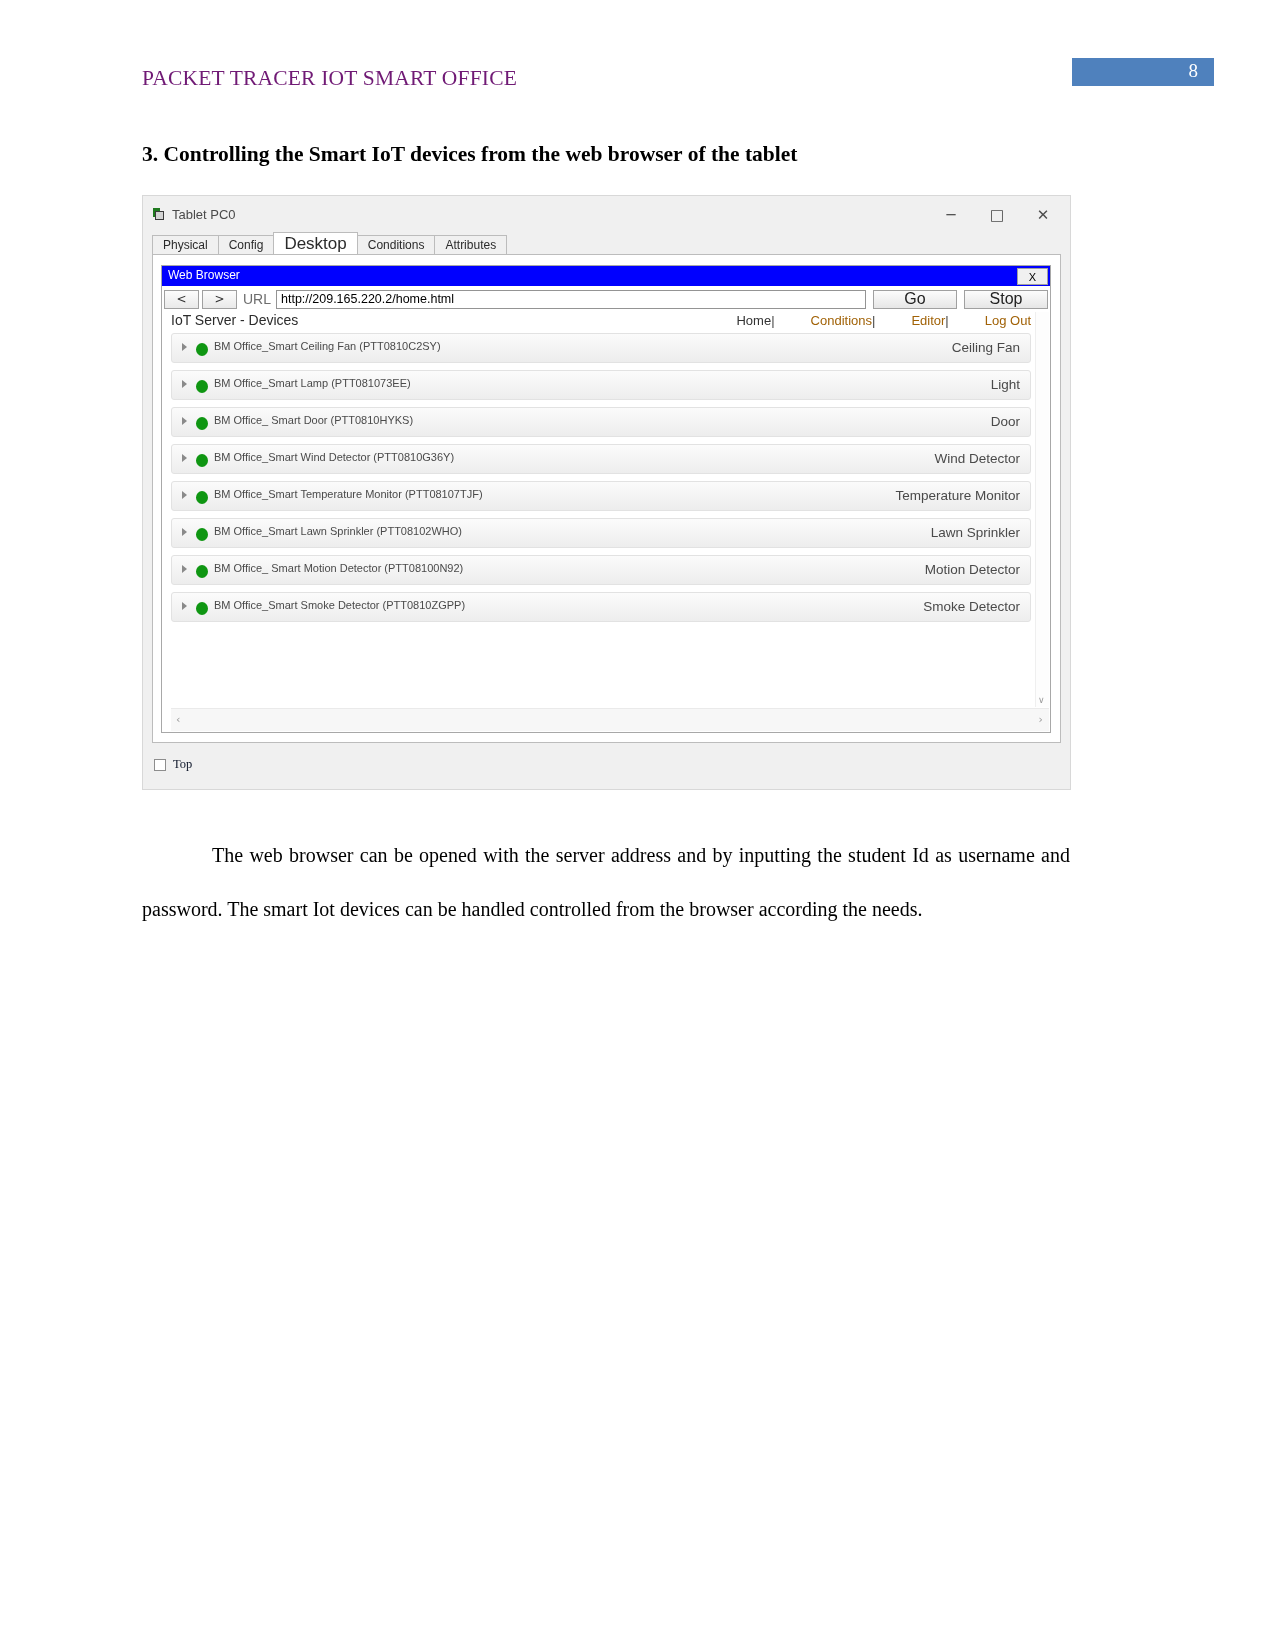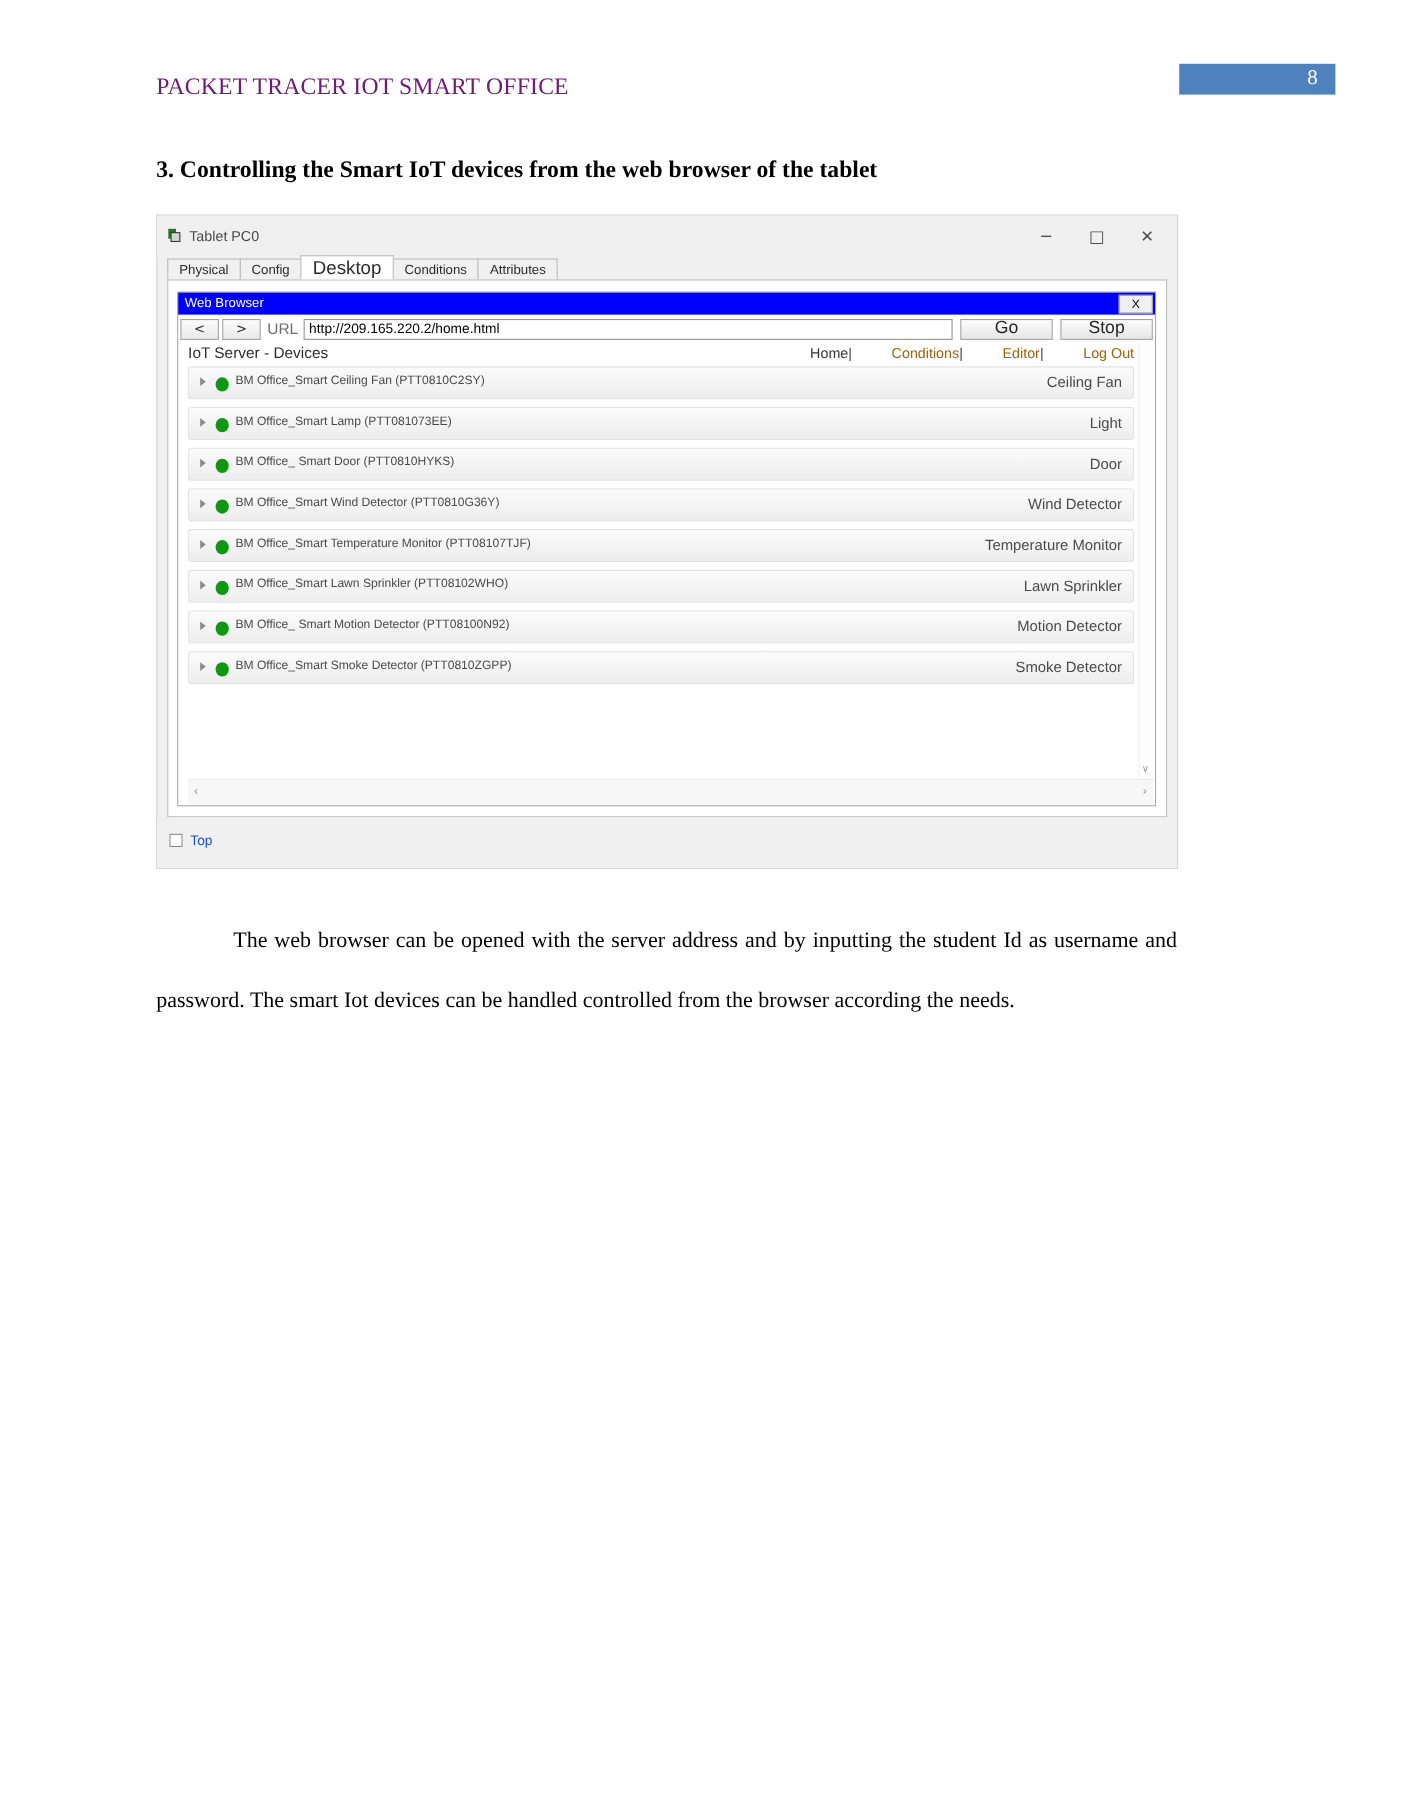--- a/index.html
+++ b/index.html
@@ -371,22 +371,22 @@
   }
   .top-check .box {
     width: 12px; height: 12px;
     border: 1px solid #8d8d8d;
     background: #ffffff;
     box-sizing: border-box;
   }
   .top-check .lbl {
     margin-left: 7px;
     font-size: 12.5px;
-    color: #1d4ed8;
-    font-family: Liberation Sans, sans-serif;
+    color: #0f172a;
+    font-family: Liberation Serif, serif;
   }
 
   
   .body-par {
     position: absolute;
     top: 828px;
     left: 142px;
     width: 928px;
     font-family: "Liberation Serif", serif;
     font-size: 20px;

